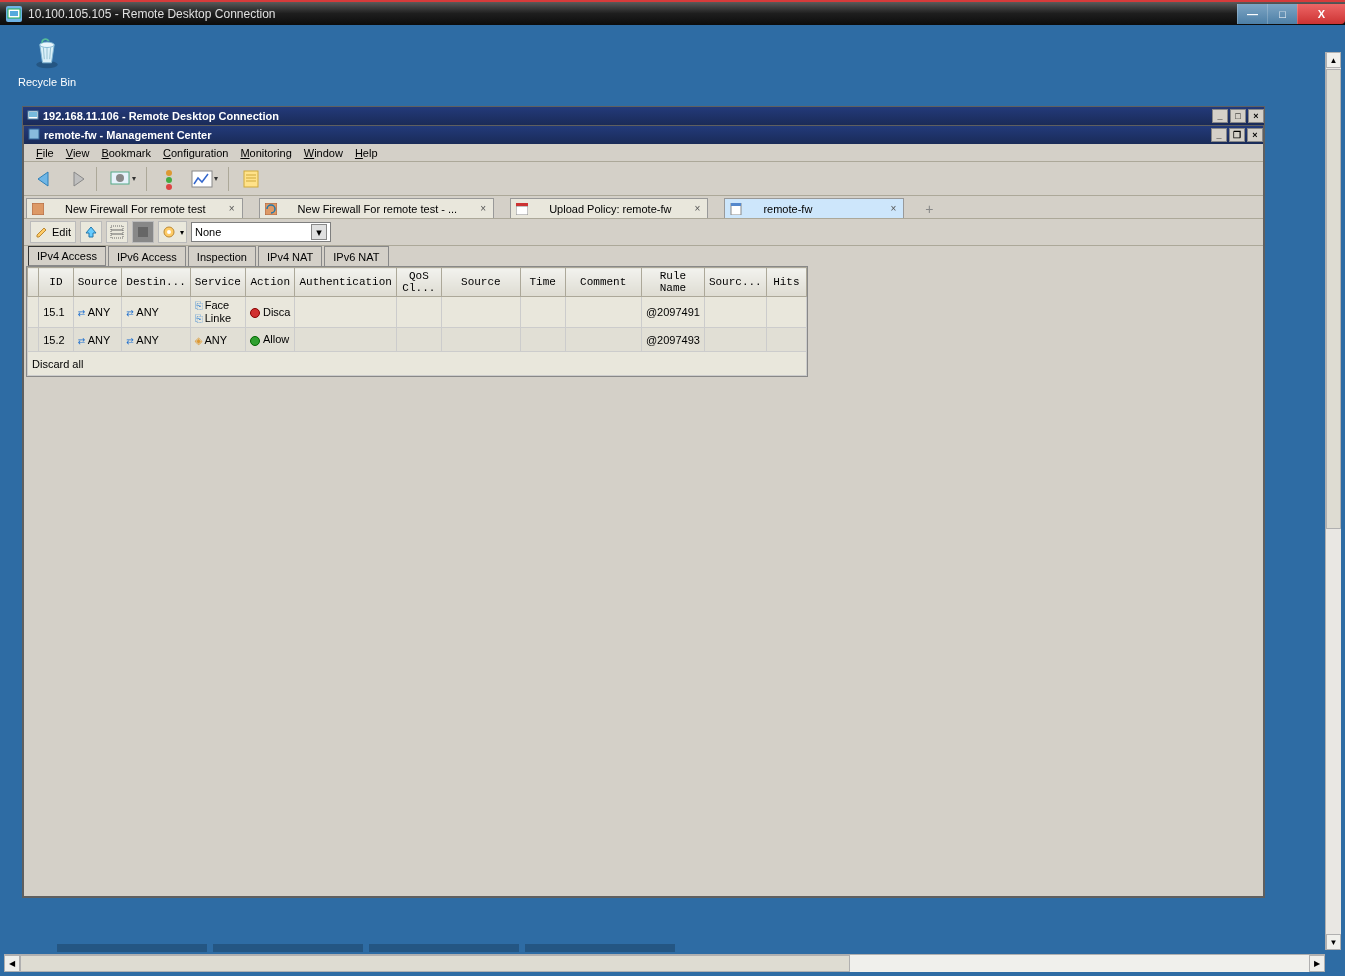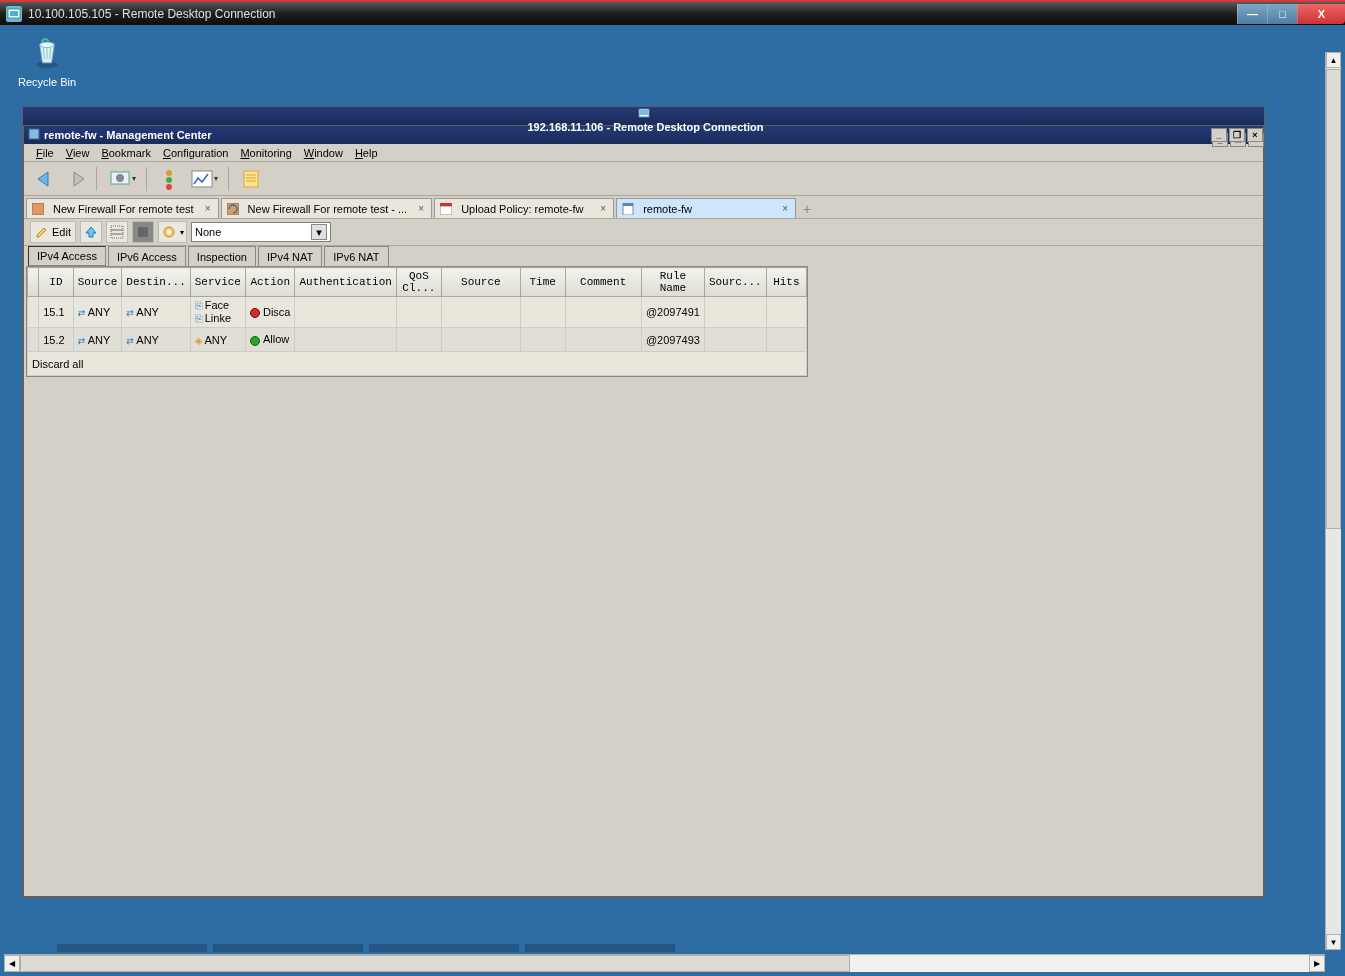--- a/index.html
+++ b/index.html
@@ -76,21 +76,20 @@
 }
 .inner-titlebar {
   height: 18px;
   background: linear-gradient(#233a7a,#1a2b58);
   color: #fff;
   display: flex;
   align-items: center;
   padding-left: 4px;
   font-size: 11px;
   font-weight: bold;
-  flex-direction: column;
 }
 .inner-titlebar .winctl {
   margin-left:auto; display:flex; gap:0;
 }
 .inner-titlebar .wbtn {
   width: 16px; height: 14px;
   background: #d4d0c8;
   border: 1px solid #888;
   display:flex; align-items:center; justify-content:center;
   font-size:9px; color:#000;
@@ -155,25 +154,25 @@
 .doc-tabs {
   height: 22px;
   background: #d4d0c8;
   display:flex; align-items:flex-end;
   padding: 0 2px;
 }
 .doc-tab {
   height: 20px;
   padding: 4px 4px;
   display:flex; align-items:center;
-  gap:8px;
+  gap:20px;
   border: 1px solid #999;
   border-bottom:none;
   background: #e9e7dc;
-  margin-right: 2px;
+  margin-right: 16px;
   min-width: 180px;
   font-size: 11px;
   position:relative;
 }
 .doc-tab.active {
   background: #cde6fb;
 }
 .doc-tab .tab-close {
   margin-left:auto;
   width:12px; height:12px;

